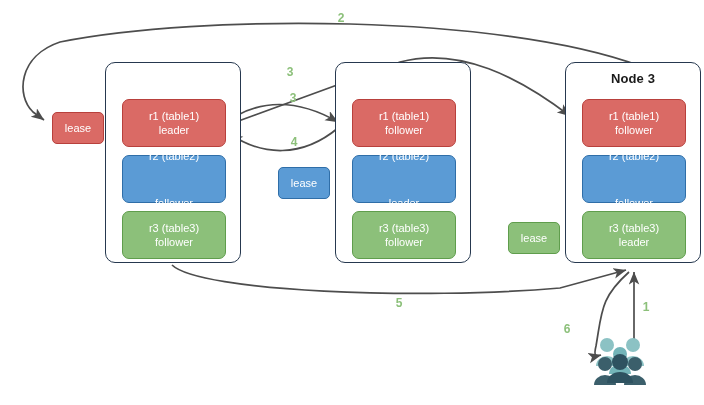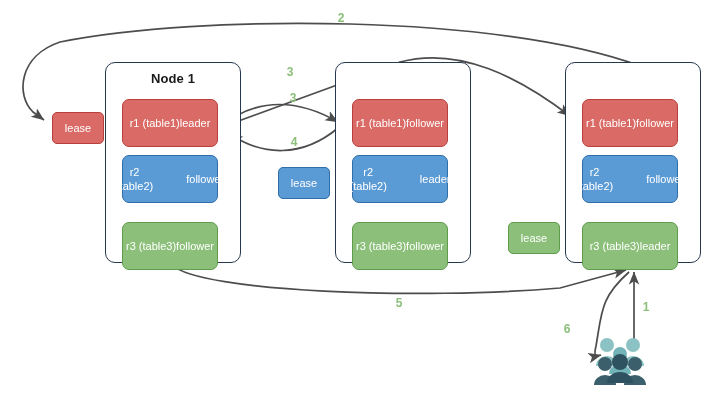--- a/index.html
+++ b/index.html
@@ -25,34 +25,34 @@
   }
   .node-title{
     position:absolute;left:0;right:0;top:8px;
     text-align:center;
     font-size:13px;font-weight:bold;color:#1a1a1a;
     letter-spacing:.1px;
   }
   .replica{
     position:absolute;
     box-sizing:border-box;
-    width:96px;height:48px;
+    width:104px;height:48px;
     left:16px;
     border-radius:7px;
-    display:flex;flex-direction:row;
+    display:flex;flex-direction:column;
     align-items:center;justify-content:center;
     color:#ffffff;font-size:11px;line-height:14px;
     text-align:center;
   }
   .rep-r1{background:#da6a65;border:1.3px solid #b8403c;}
   .rep-r2{background:#5b9bd5;border:1.3px solid #2f6ea8;}
   .rep-r3{background:#8cc07a;border:1.3px solid #5f9d4c;}
   .rep-y1{top:36px;}
   .rep-y2{top:92px;gap:33px;}
-  .rep-y3{top:148px;margin-top:11px;}
+  .rep-y3{top:148px;}
   .rep-line{display:block;}
 
   
   .lease{
     position:absolute;
     box-sizing:border-box;
     border-radius:5px;
     display:flex;align-items:center;justify-content:center;
     color:#ffffff;font-size:11px;
     height:32px;width:52px;
@@ -125,21 +125,20 @@
         <path d="M624,385 a11,10 0 0 1 22,0 z"></path>
       </g>
       <g fill="#2e5260">
         <circle cx="620" cy="362" r="8"></circle>
         <path d="M607,383 a13,11 0 0 1 26,0 z"></path>
       </g>
     </g>
   </svg>
 
   <div class="node" style="left:105px;top:62px;width:136px;height:201px;">
-    <div class="node-title">Node 1</div>
     <div class="replica rep-r1 rep-y1">
       <span class="rep-line">r1 (table1)</span>
       <span class="rep-line">leader</span>
     </div>
     <div class="replica rep-r2 rep-y2">
       <span class="rep-line">r2 (table2)</span>
       <span class="rep-line">follower</span>
     </div>
     <div class="replica rep-r3 rep-y3">
       <span class="rep-line">r3 (table3)</span>
@@ -156,20 +155,21 @@
       <span class="rep-line">r2 (table2)</span>
       <span class="rep-line">leader</span>
     </div>
     <div class="replica rep-r3 rep-y3">
       <span class="rep-line">r3 (table3)</span>
       <span class="rep-line">follower</span>
     </div>
   </div>
 
   <div class="node" style="left:565px;top:62px;width:136px;height:201px;">
+    <div class="node-title">Node 3</div>
     <div class="replica rep-r1 rep-y1">
       <span class="rep-line">r1 (table1)</span>
       <span class="rep-line">follower</span>
     </div>
     <div class="replica rep-r2 rep-y2">
       <span class="rep-line">r2 (table2)</span>
       <span class="rep-line">follower</span>
     </div>
     <div class="replica rep-r3 rep-y3">
       <span class="rep-line">r3 (table3)</span>

